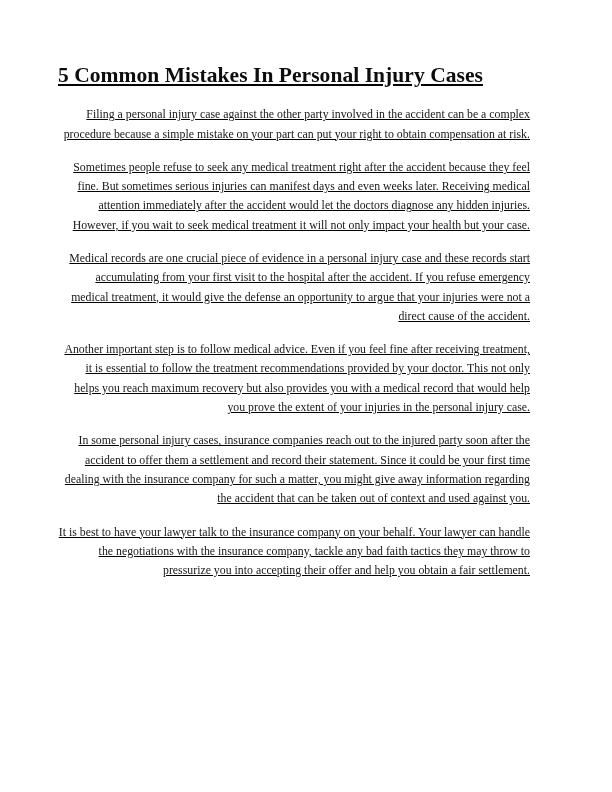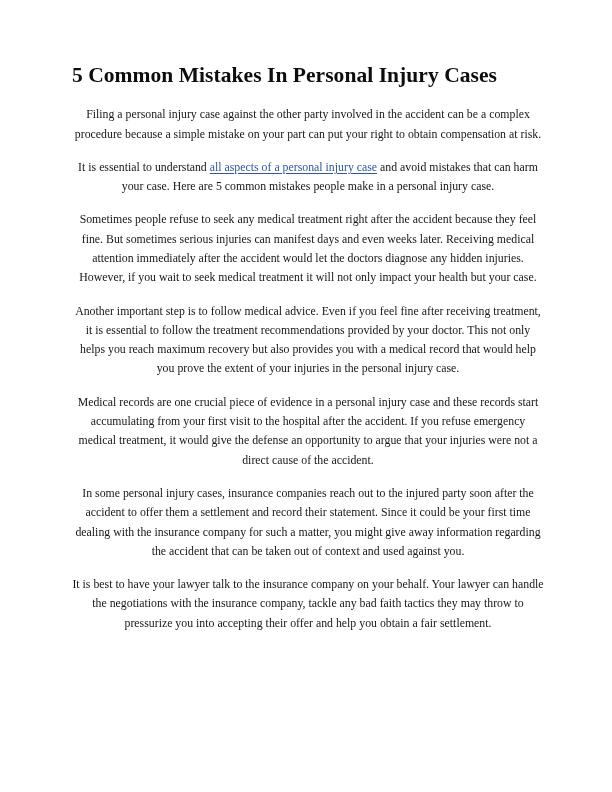--- a/index.html
+++ b/index.html
@@ -18,23 +18,24 @@
     position: relative;
     width: 612px;
     height: 792px;
     background: #ffffff;
     overflow: hidden;
     box-sizing: border-box;
   }
 
   .content {
     position: absolute;
-    left: 72px;
+    left: 58px;
     top: 62px;
     width: 472px;
+    text-decoration: underline;
   }
 
   .doc-title {
     font-family: "Liberation Serif", "DejaVu Serif", serif;
     font-size: 21.5px;
     font-weight: bold;
     line-height: 1.22;
     color: #0d0d0d;
     margin: 0 0 17px 0;
     letter-spacing: 0.05px;
@@ -52,21 +53,21 @@
     letter-spacing: 0.12px;
     font-variant-numeric: oldstyle-nums;
   }
 
   p.body-text {
     font-family: "Liberation Serif", "DejaVu Serif", serif;
     font-size: 11.8px;
     line-height: 19.3px;
     color: #161616;
     margin: 0 0 14px 0;
-    text-align: center;
+    text-align: right;
     letter-spacing: 0.008px;
     font-variant-numeric: oldstyle-nums;
   }
 
   p.body-text:last-child {
     margin-bottom: 0;
   }
 
   .inline-link {
     color: #2f55a4;
@@ -80,28 +81,27 @@
 </head>
 <body>
 
 <div class="page">
   <div class="content">
 
     <h1 class="doc-title">5 Common Mistakes In Personal Injury Cases</h1>
 
     <p class="body-text">Filing a personal injury case against the other party involved in the accident can be a complex procedure because a simple mistake on your part can put your right to obtain compensation at risk.</p>
 
-    <p class="body-text"><span class="para-run">It is essential to understand </span><a href="#" class="inline-link">all aspects of a personal injury case</a><span class="para-run"> and avoid mistakes that can harm your case. Here are 5 common mistakes people make in a personal injury case.</span></p>
 
 
     <p class="body-text">Sometimes people refuse to seek any medical treatment right after the accident because they feel fine. But sometimes serious injuries can manifest days and even weeks later. Receiving medical attention immediately after the accident would let the doctors diagnose any hidden injuries. However, if you wait to seek medical treatment it will not only impact your health but your case.</p>
 
+    <p class="body-text">Medical records are one crucial piece of evidence in a personal injury case and these records start accumulating from your first visit to the hospital after the accident. If you refuse emergency medical treatment, it would give the defense an opportunity to argue that your injuries were not a direct cause of the accident.</p>
+
     <p class="body-text">Another important step is to follow medical advice. Even if you feel fine after receiving treatment, it is essential to follow the treatment recommendations provided by your doctor. This not only helps you reach maximum recovery but also provides you with a medical record that would help you prove the extent of your injuries in the personal injury case.</p>
-
-    <p class="body-text">Medical records are one crucial piece of evidence in a personal injury case and these records start accumulating from your first visit to the hospital after the accident. If you refuse emergency medical treatment, it would give the defense an opportunity to argue that your injuries were not a direct cause of the accident.</p>
 
 
     <p class="body-text">In some personal injury cases, insurance companies reach out to the injured party soon after the accident to offer them a settlement and record their statement. Since it could be your first time dealing with the insurance company for such a matter, you might give away information regarding the accident that can be taken out of context and used against you.</p>
 
     <p class="body-text">It is best to have your lawyer talk to the insurance company on your behalf. Your lawyer can handle the negotiations with the insurance company, tackle any bad faith tactics they may throw to pressurize you into accepting their offer and help you obtain a fair settlement.</p>
 
   </div>
 </div>
 
 </body></html>

